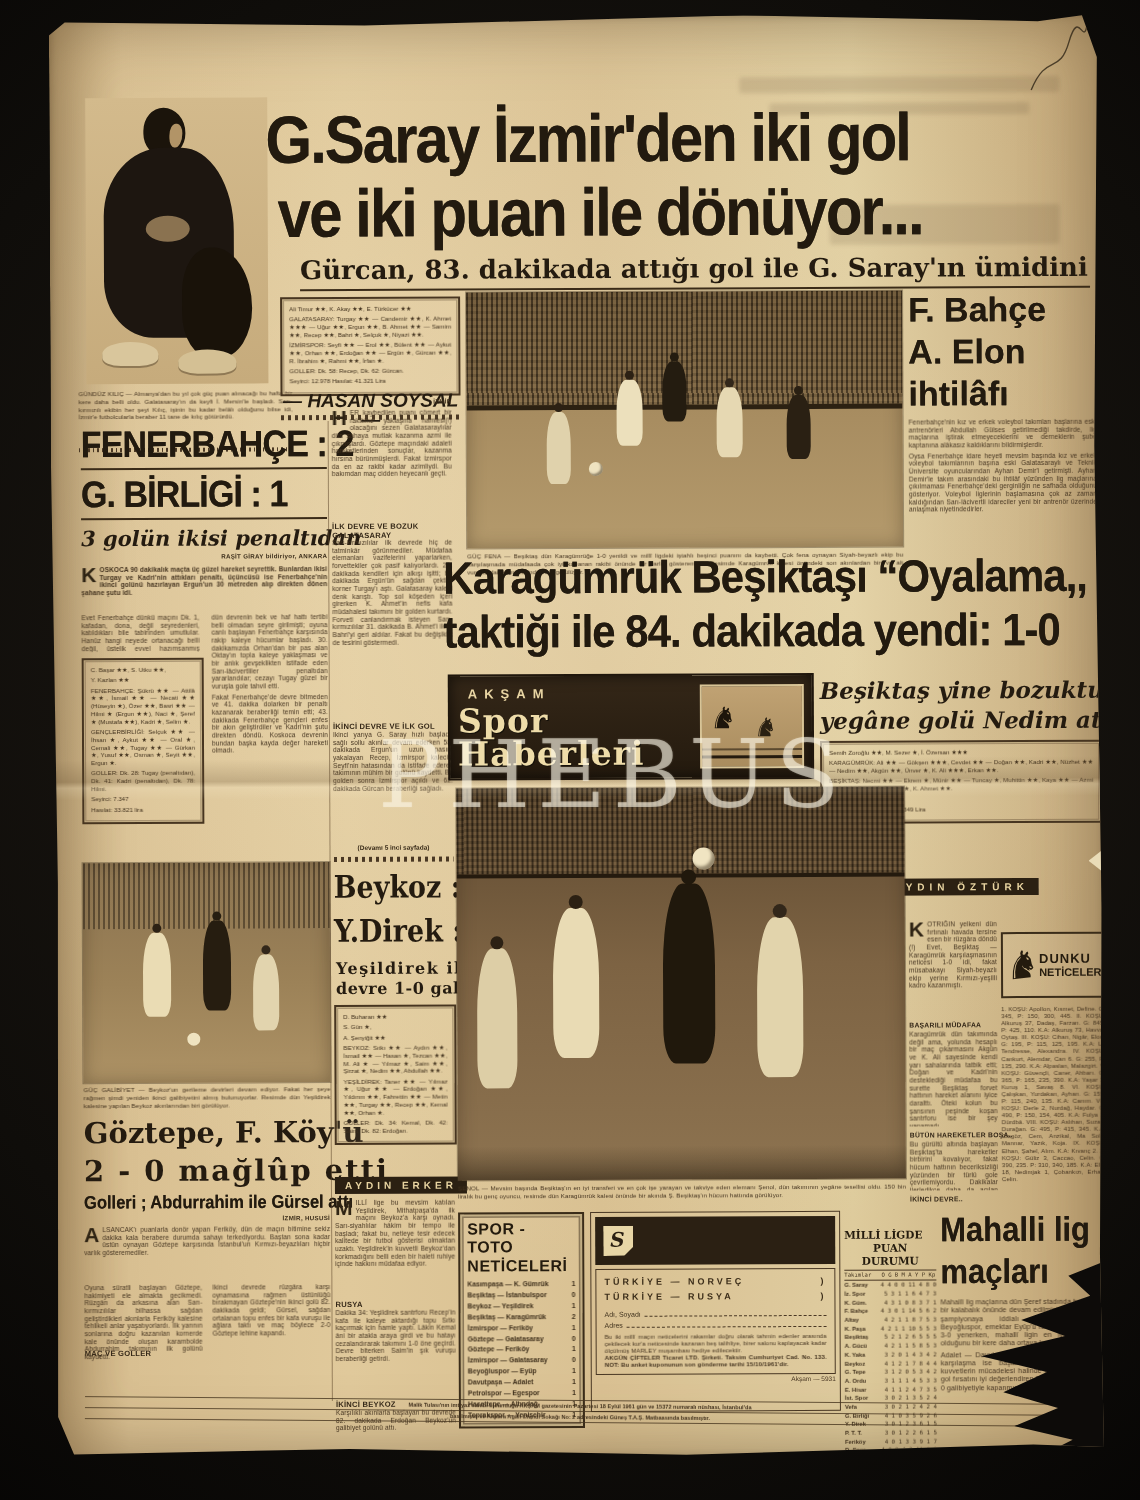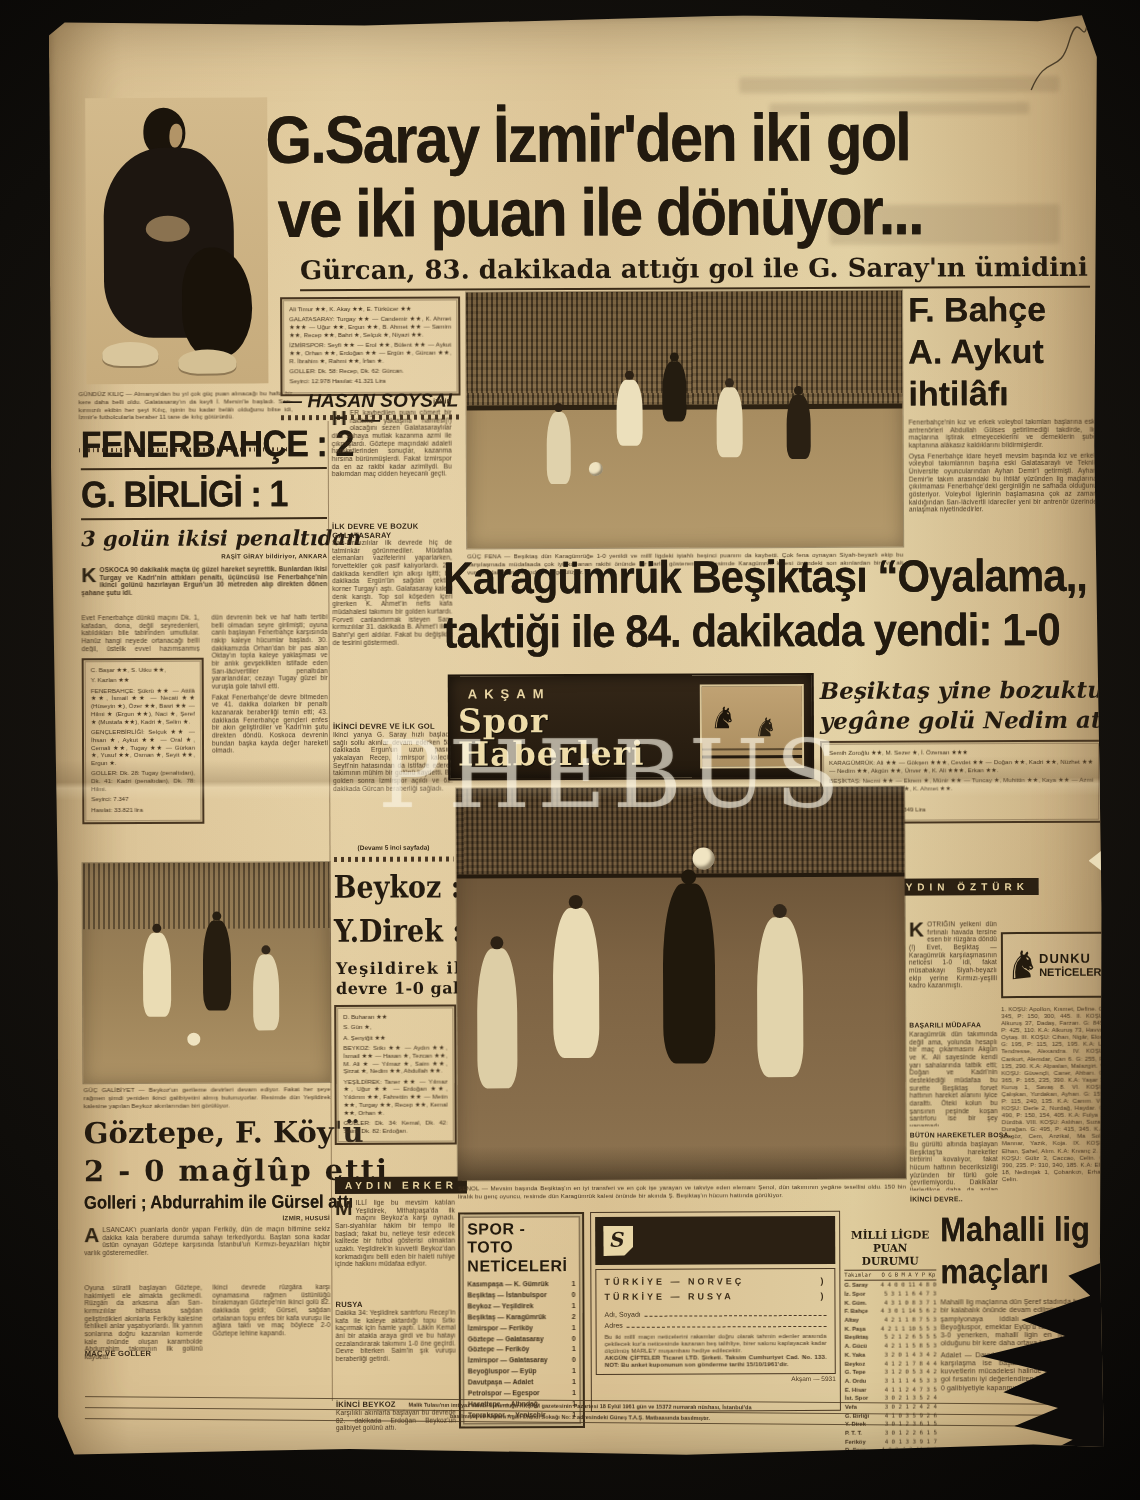--- a/index.html
+++ b/index.html
@@ -101,21 +101,21 @@
           <i class="head" style="background:#2a2013"></i>
         </div>
     <div class="fig" style="left:80px;top:120px;width:24px;height:72px;background:#e0d2ac">
           <i class="head" style="background:#2c2114"></i>
         </div>
     <div class="abs" style="left:122px;top:170px;width:14px;height:14px;border-radius:50%;background:#efe3c0;box-shadow:inset -2px -2px 2px rgba(60,45,25,.5)"></div>
   </div>
   <div class="abs cap" style="left:416px;top:536px;width:436px">GÜÇ FENA — Beşiktaş dün Karagümrüğe 1-0 yenildi ve millî ligdeki iştahlı beşinci puanını da kaybetti. Çok fena oynayan Siyah-beyazlı ekip bu karşılaşmada müdafaada çok iyi kapanan rakibi önünde bir varlık gösteremedi. Resimde Karagümrük kalesi önündeki son akınlardan biri ve alt vuruşundan kornerlerinden biri görülüyor.</div>
 
   <div class="abs hl-sans" style="left:858px;top:276px;font-size:34px">F. Bahçe</div>
-  <div class="abs hl-sans" style="left:858px;top:318px;font-size:34px">A. Aykut</div>
+  <div class="abs hl-sans" style="left:858px;top:318px;font-size:34px">A. Elon</div>
   <div class="abs hl-sans" style="left:858px;top:360px;font-size:34px">ihtilâfı</div>
   <div class="abs t" style="left:858px;top:404px;width:188px;height:128px;overflow:hidden">
     <p>Fenerbahçe'nin kız ve erkek voleybol takımları başlarına eski antrenörleri Abdullah Gülses getirilmediği takdirde, lig maçlarına iştirak etmeyeceklerini ve derneklerin şube kaptanına alâkasız kaldıklarını bildirmişlerdir.</p>
     <p>Oysa Fenerbahçe idare heyeti mevsim başında kız ve erkek voleybol takımlarının başına eski Galatasaraylı ve Teknik Üniversite oyuncularından Ayhan Demir'i getirmişti. Ayhan Demir'le takım arasındaki bu ihtilâf yüzünden lig maçlarına çıkılmaması Fenerbahçe'deki gerginliğin ne safhada olduğunu gösteriyor. Voleybol liglerinin başlamasına çok az zaman kaldığından Sarı-lâcivertli idareciler yeni bir antrenör üzerinde anlaşmak niyetindedirler.</p>
   </div>
 
   <div class="abs hl-sans" style="left:30px;top:406px;font-size:37px;letter-spacing:-1px;transform:scaleX(.92);transform-origin:left top;white-space:nowrap">FENERBAHÇE : 2</div>
   <div class="abs rule" style="left:30px;top:450px;width:246px;height:2px"></div>
   <div class="abs hl-sans" style="left:30px;top:456px;font-size:37px;letter-spacing:-1px;transform:scaleX(.92);transform-origin:left top;white-space:nowrap">G. BİRLİGİ : 1</div>
   <div class="abs rule" style="left:30px;top:500px;width:246px;height:2px"></div>
@@ -362,21 +362,21 @@
         <span>Adres</span>
         <span style="flex:1;border-bottom:1px dashed #4a3824;margin:0 0 3px 4px"></span>
       </div>
       <div class="t" style="margin-top:3px;font-size:6px">Bu iki millî maçın neticelerini rakamlar doğru olarak tahmin edenler arasında çekilecek kur'a neticesinde kazanan beş talihliye, birer salonu kaplayacak kadar ölçülmüş MARLEY muşambası hediye edilecektir.</div>
       <div class="t" style="font-size:6px;font-weight:bold">AKGÜN ÇİFTELER Ticaret LTD. Şirketi. Taksim Cumhuriyet Cad. No. 133. NOT: Bu anket kuponunun son gönderme tarihi 15/10/1961'dir.</div>
     </div>
     <div style="text-align:right;font:6.5px/1.6 'Liberation Sans',sans-serif;color:#4a3824">Akşam — 5931</div>
   </div>
 
   <div class="abs" style="left:790px;top:1214px;width:92px">
-    <div style="font:bold 10.5px/1.25 'DejaVu Serif',serif;color:#241b0e;text-align:center">MİLLİ LİGDE</div>
+    <div style="font:bold 10.5px/1.25 'DejaVu Serif',serif;color:#241b0e;text-align:left">MİLLİ LİGDE</div>
     <div style="font:bold 10.5px/1.25 'DejaVu Serif',serif;color:#241b0e;text-align:center;margin-bottom:2px">PUAN DURUMU</div>
     <div style="font:5.6px/1.6 'DejaVu Sans Mono',monospace;color:#41311d;white-space:pre;border-top:1px solid #4a3824;border-bottom:1px solid #4a3824">Takımlar   O G B M A Y P Kp</div>
     <div>
 
         <div class="puan-row">
           <span class="tm">G. Saray</span>
           <span>4 4 0 0 11 4 8 0</span>
         </div>
 
         <div class="puan-row">

